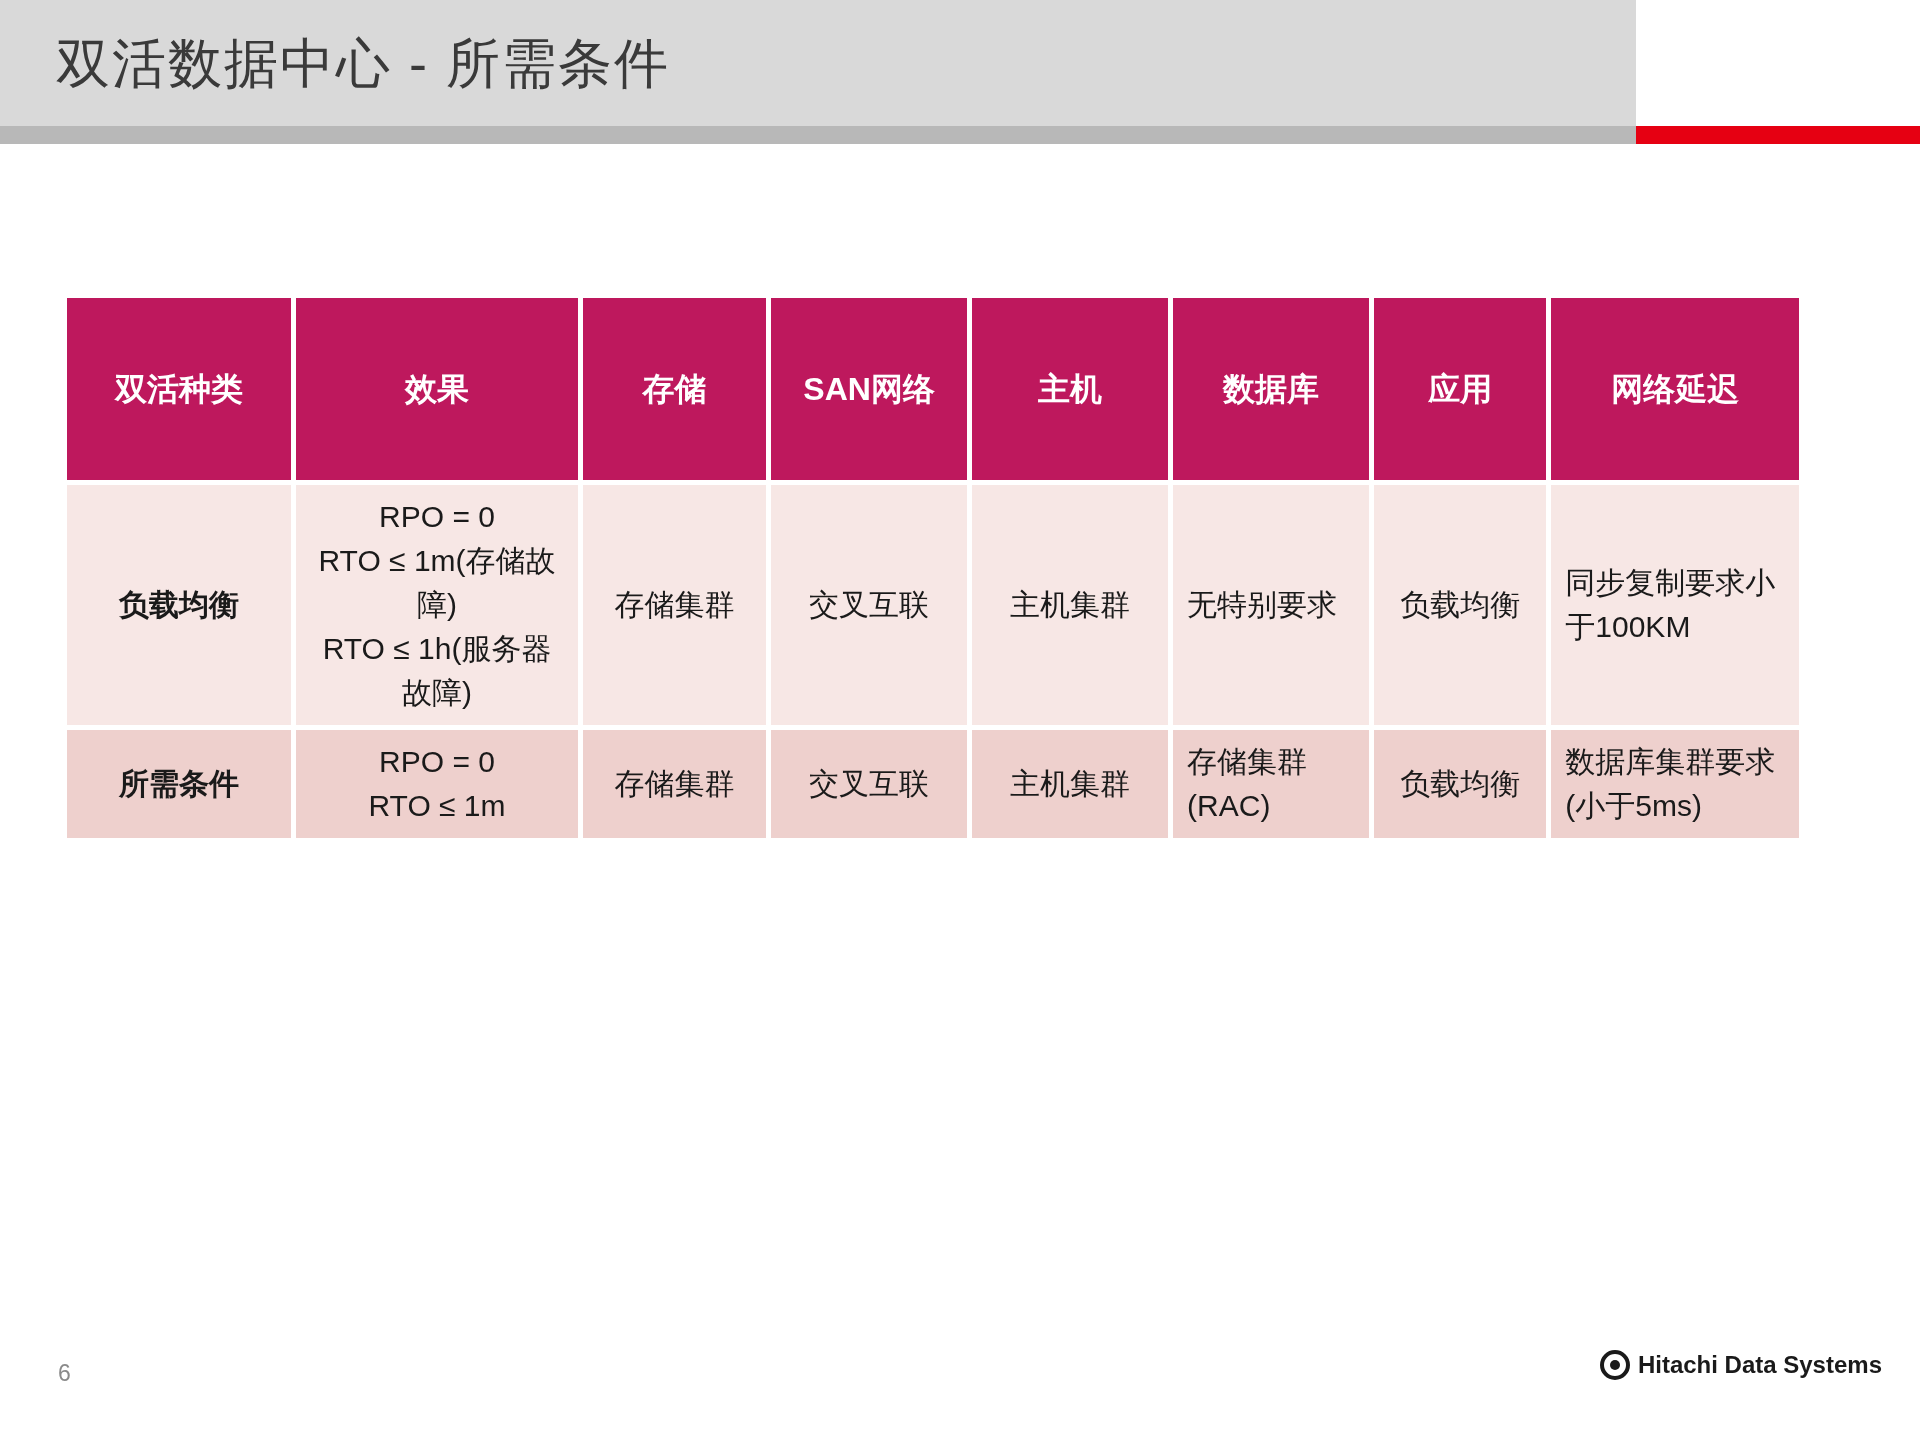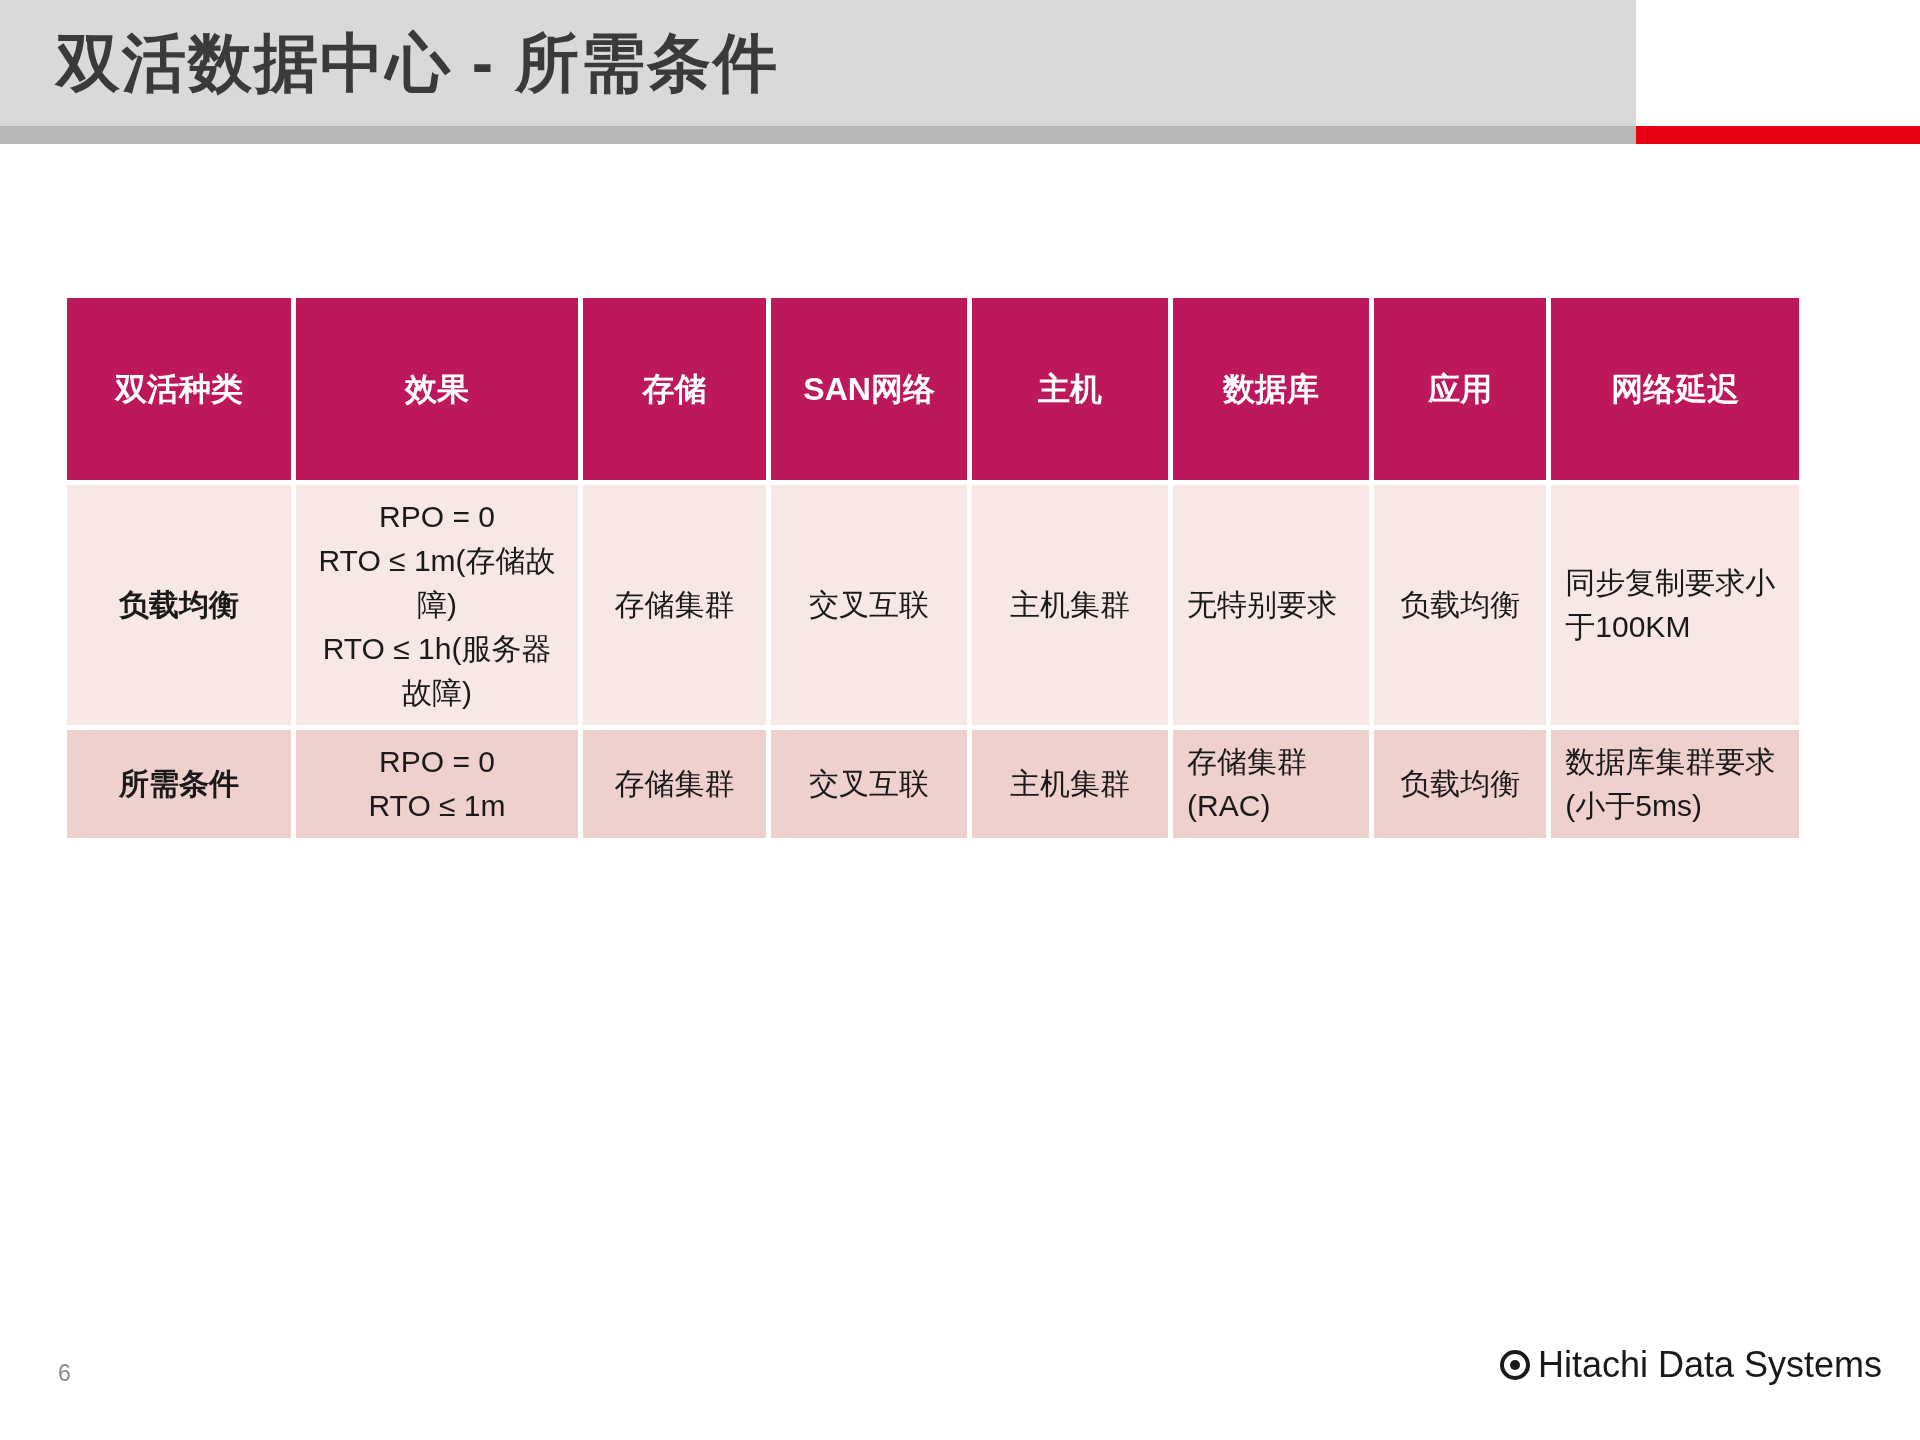--- a/index.html
+++ b/index.html
@@ -11,21 +11,21 @@
   }
   .slide { position:relative; width:1920px; height:1440px; background:#fff; }
 
   
   .header-band {
     position:absolute; left:0; top:0; width:1920px; height:126px;
     background:#d9d9d9;
   }
   .header-title {
     position:absolute; left:56px; top:16px;
-    font-size:64px; font-weight:bold; color:#3a3a3a;
+    font-size:54px; font-weight:normal; color:#3a3a3a;
     letter-spacing:2px; line-height:94px; white-space:nowrap;
   }
   .logo-panel {
     position:absolute; left:1636px; top:0; width:284px; height:126px;
     background:#ffffff;
   }
   .header-underline-gray {
     position:absolute; left:0; top:126px; width:1636px; height:18px;
     background:#b8b8b8;
   }
@@ -82,21 +82,21 @@
   .footer-mark {
     width:30px; height:30px; border-radius:50%;
     border:4px solid #1a1a1a; position:relative; flex:0 0 auto;
   }
   .footer-mark::after {
     content:""; position:absolute; left:50%; top:50%;
     width:10px; height:10px; background:#1a1a1a;
     border-radius:50%; transform:translate(-50%,-50%);
   }
   .footer-text {
-    font-size:36px; font-weight:normal; color:#1a1a1a;
+    font-size:24px; font-weight:bold; color:#1a1a1a;
     letter-spacing:0px; white-space:nowrap; line-height:34px;
   }
 </style>
 </head>
 <body>
 
 <div class="slide">
 
   <div class="header-band"></div>
   <div class="header-title">双活数据中心 - 所需条件</div>

